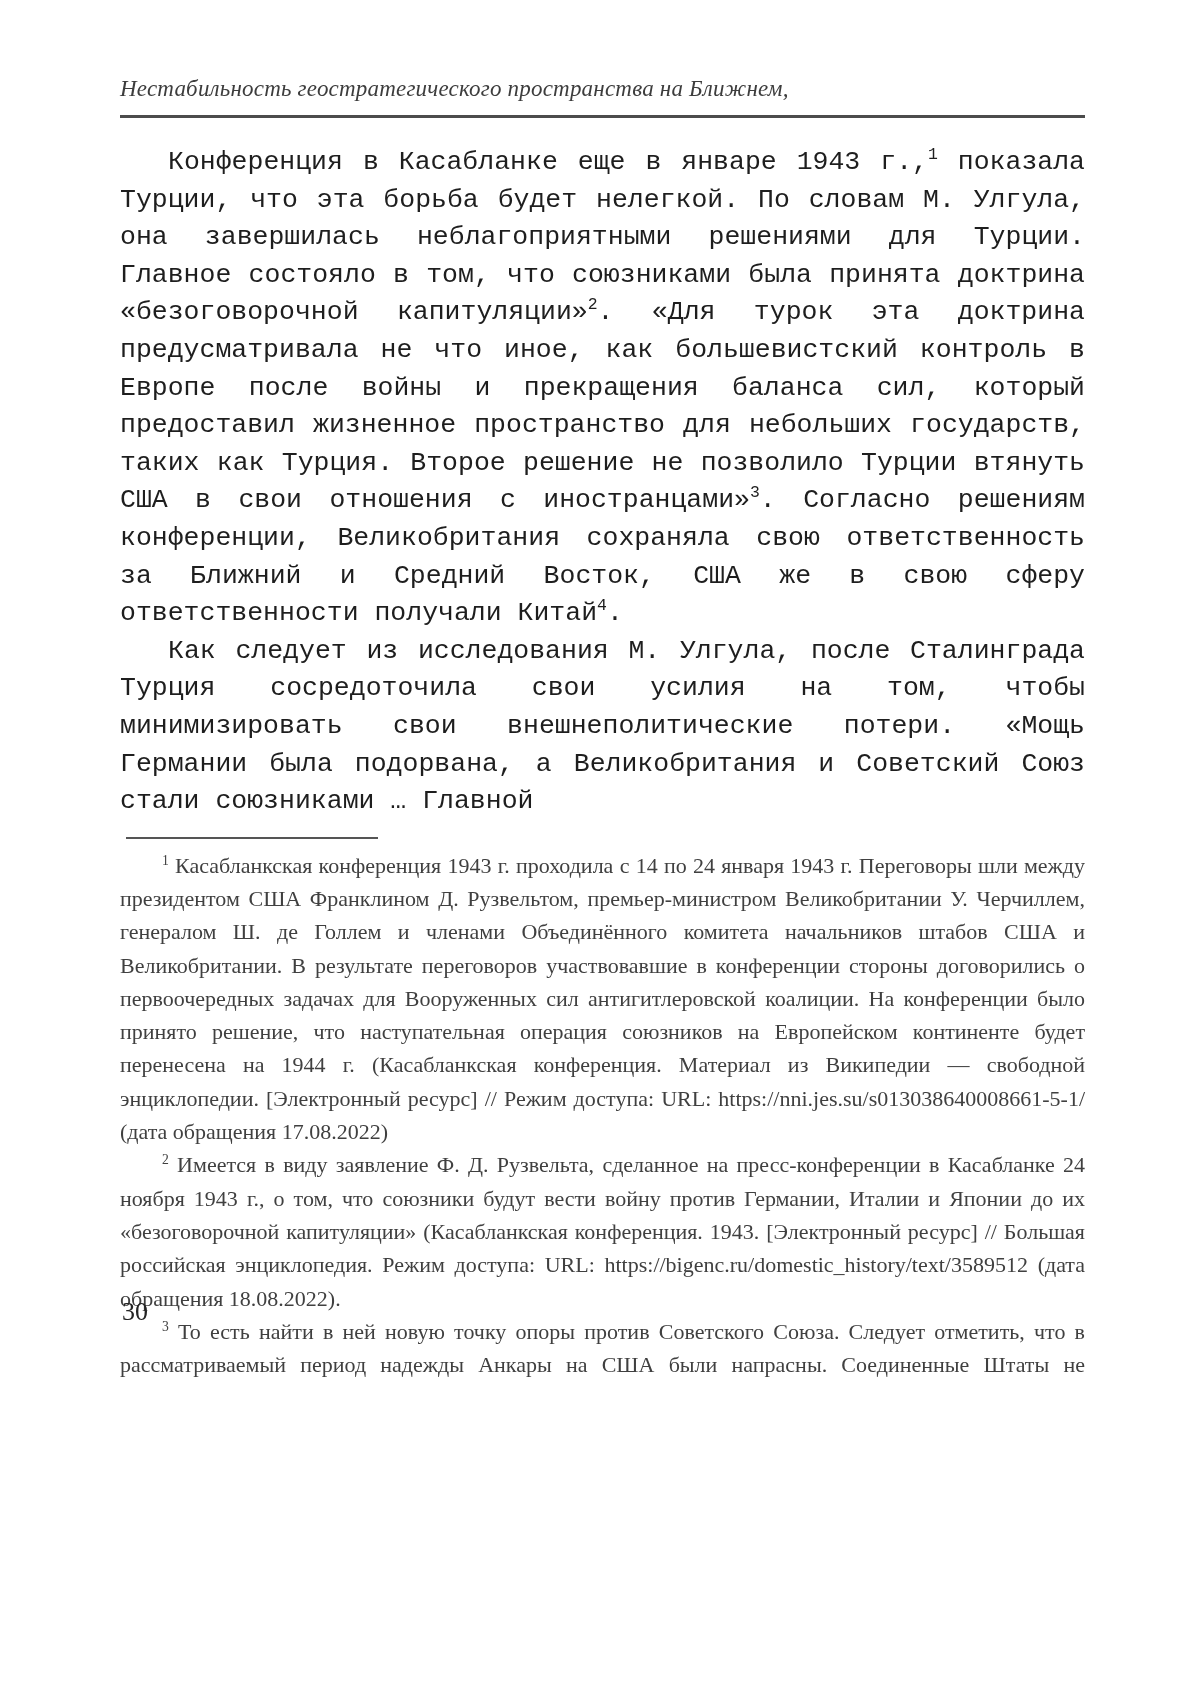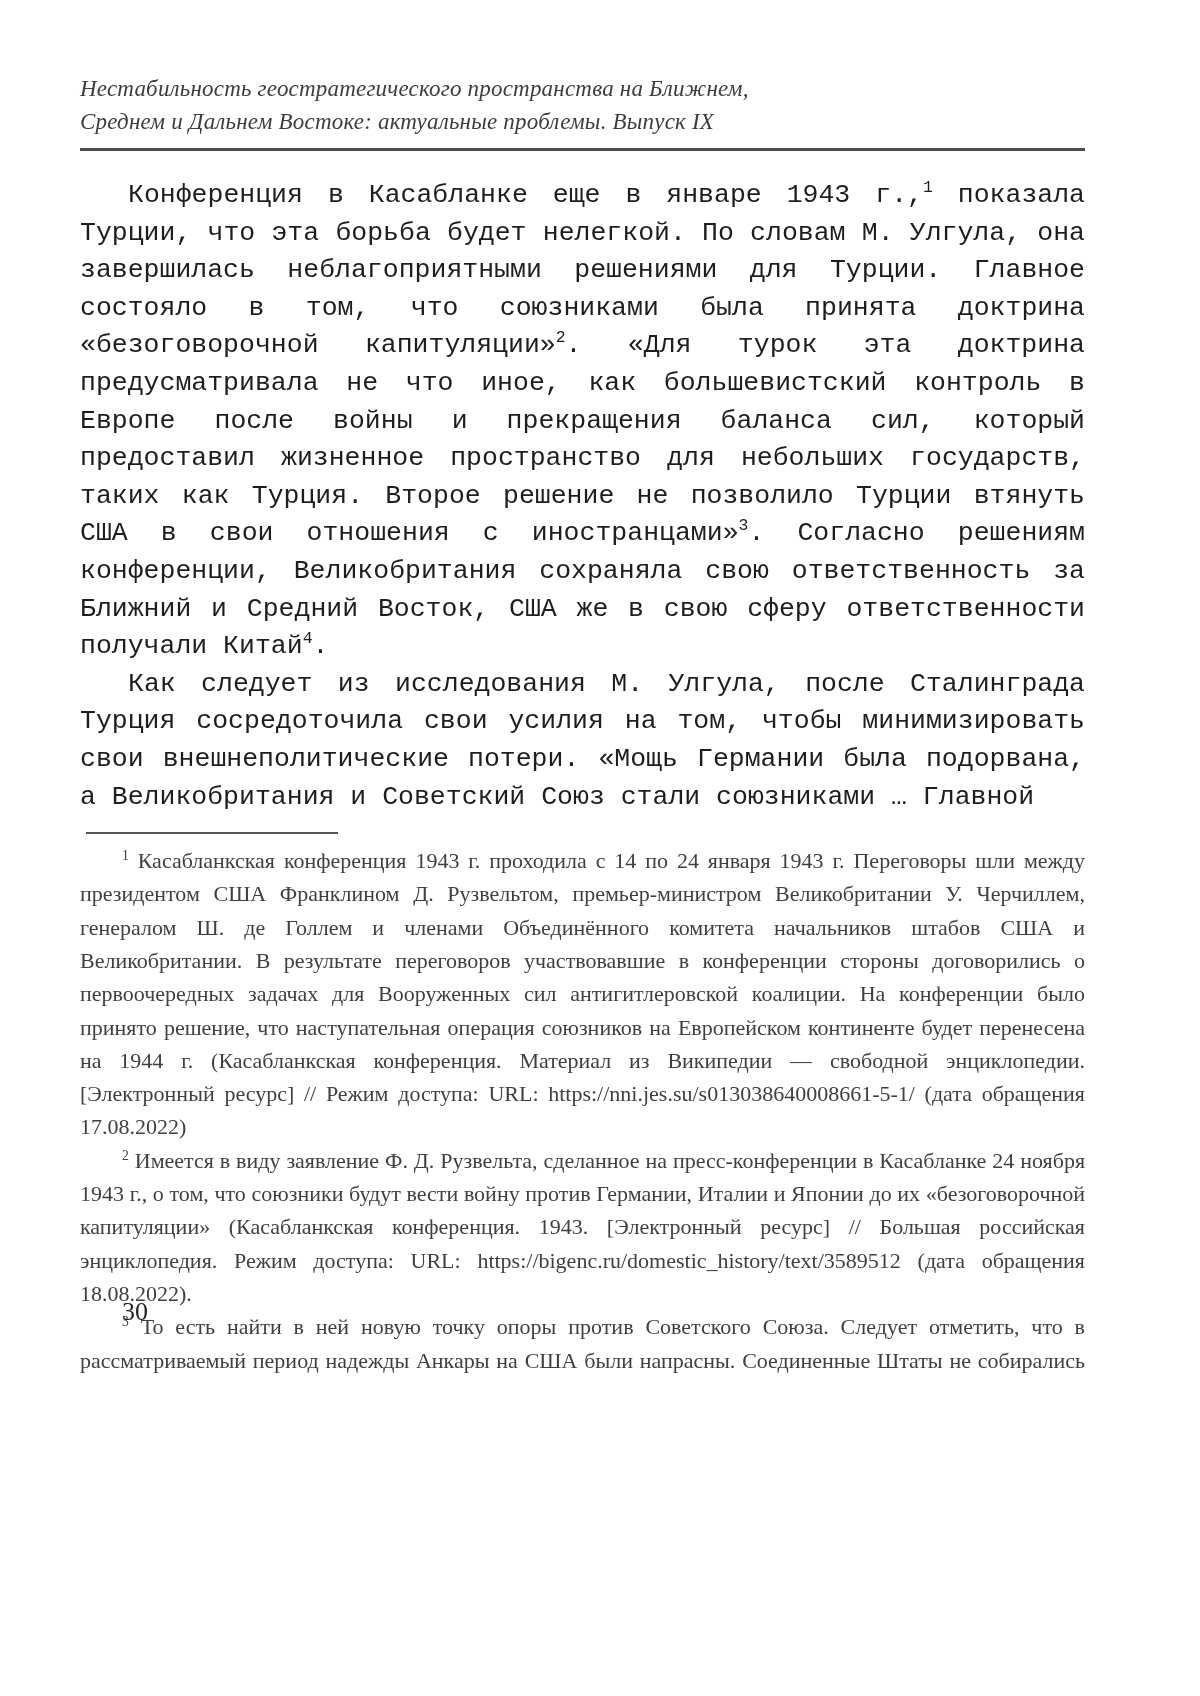--- a/index.html
+++ b/index.html
@@ -6,21 +6,21 @@
     margin: 0;
     padding: 0;
     background: #ffffff;
   }
   .page {
     position: relative;
     width: 1200px;
     height: 1380px;
     background: #ffffff;
     box-sizing: border-box;
-    padding: 72px 115px 0 80px;
+    padding: 72px 115px 0 120px;
     font-family: "Liberation Serif", "DejaVu Serif", serif;
     color: #242424;
     overflow: hidden;
   }
   .running-title {
     font-style: italic;
     font-size: 23px;
     line-height: 33px;
     color: #3d3d3d;
     letter-spacing: 0.2px;
@@ -73,21 +73,20 @@
   }
 </style>
 </head>
 <body>
 
 <div class="page">
 
   <header>
     <div class="running-title">
       <div>Нестабильность геостратегического пространства на Ближнем,</div>
-      <div>Среднем и Дальнем Востоке: актуальные проблемы. Выпуск IX</div>
     </div>
     <div class="header-rule"></div>
   </header>
 
   <main class="body-text">
     <p class="body-para"><span>Конференция в Касабланке еще в январе 1943 г.,</span><sup>1</sup><span> показала Турции, что эта борьба будет нелегкой. По словам М. Улгула, она завершилась неблагоприятными решениями для Турции. Главное состояло в том, что союзниками была принята доктрина «безоговорочной капитуляции»</span><sup>2</sup><span>. «Для турок эта доктрина предусматривала не что иное, как большевистский контроль в Европе после войны и прекращения баланса сил, который предоставил жизненное пространство для небольших государств, таких как Турция. Второе решение не позволило Турции втянуть США в свои отношения с иностранцами»</span><sup>3</sup><span>. Согласно решениям конференции, Великобритания сохраняла свою ответственность за Ближний и Средний Восток, США же в свою сферу ответственности получали Китай</span><sup>4</sup><span>.</span></p>
     <p class="body-para"><span>Как следует из исследования М. Улгула, после Сталинграда Турция сосредоточила свои усилия на том, чтобы минимизировать свои внешнеполитические потери. «Мощь Германии была подорвана, а Великобритания и Советский Союз стали союзниками … Главной</span></p>
   </main>
 
   <div class="footnote-rule"></div>

